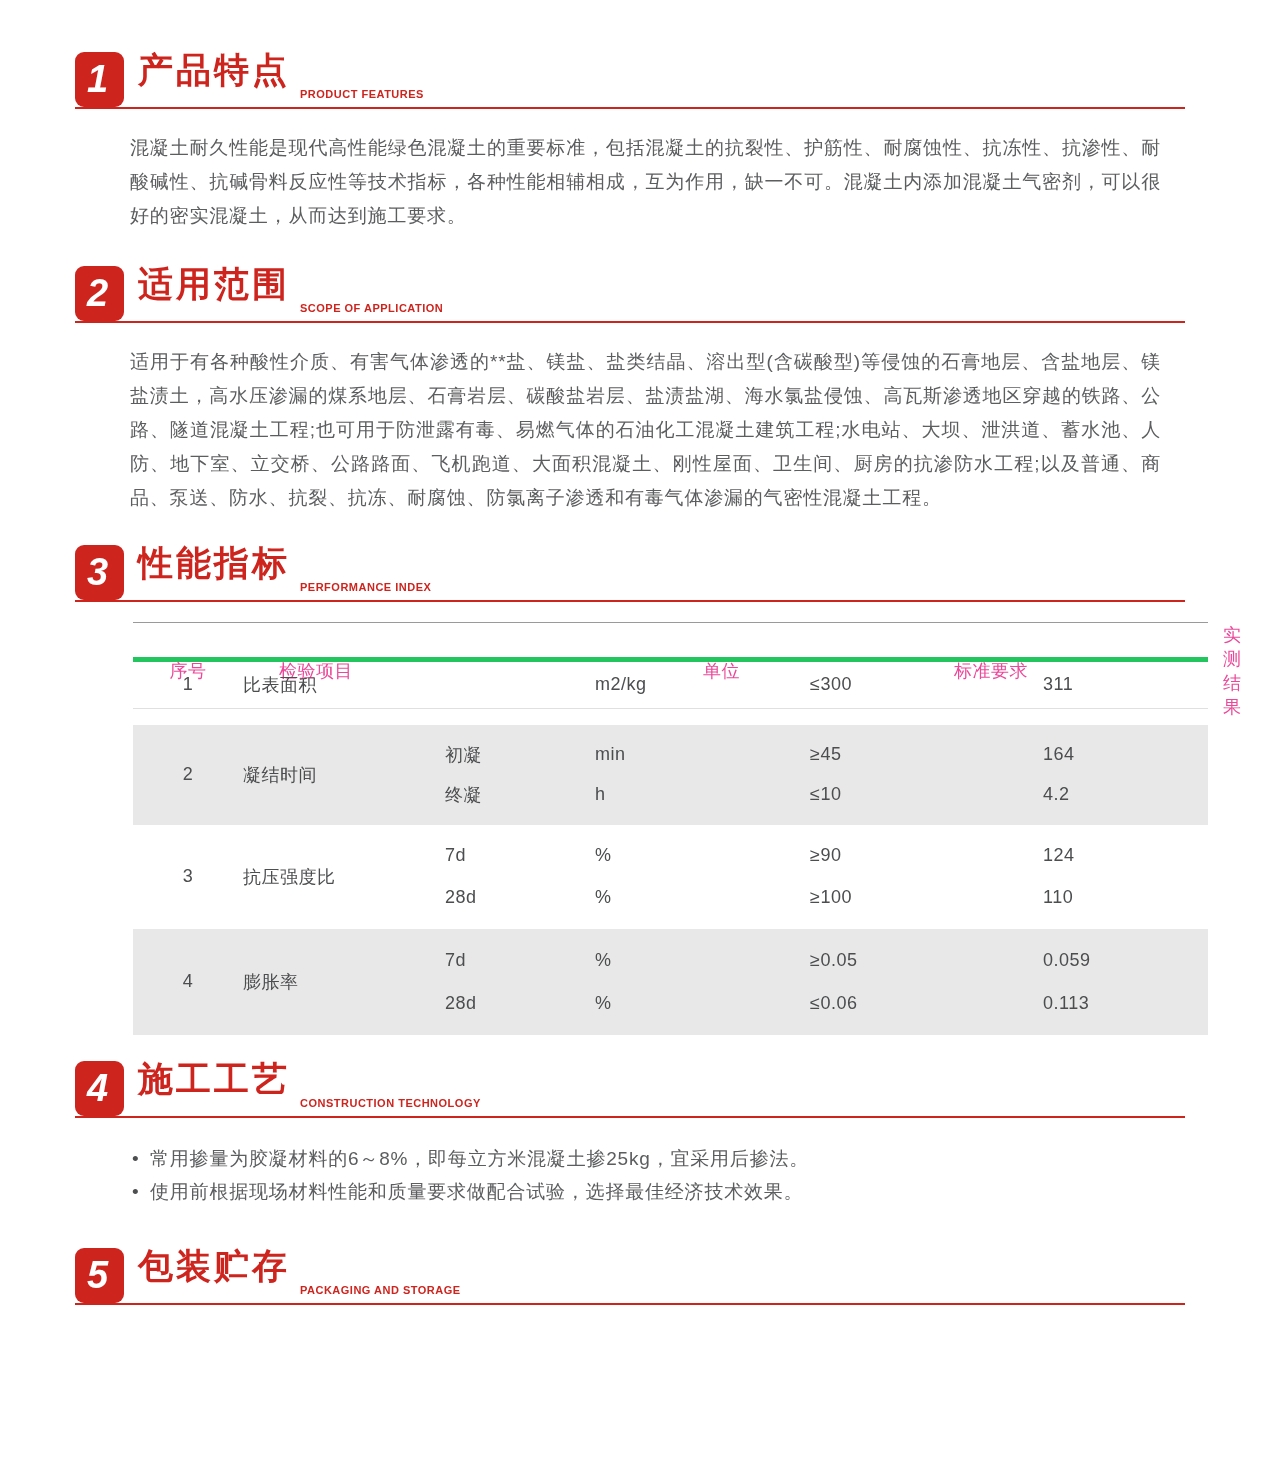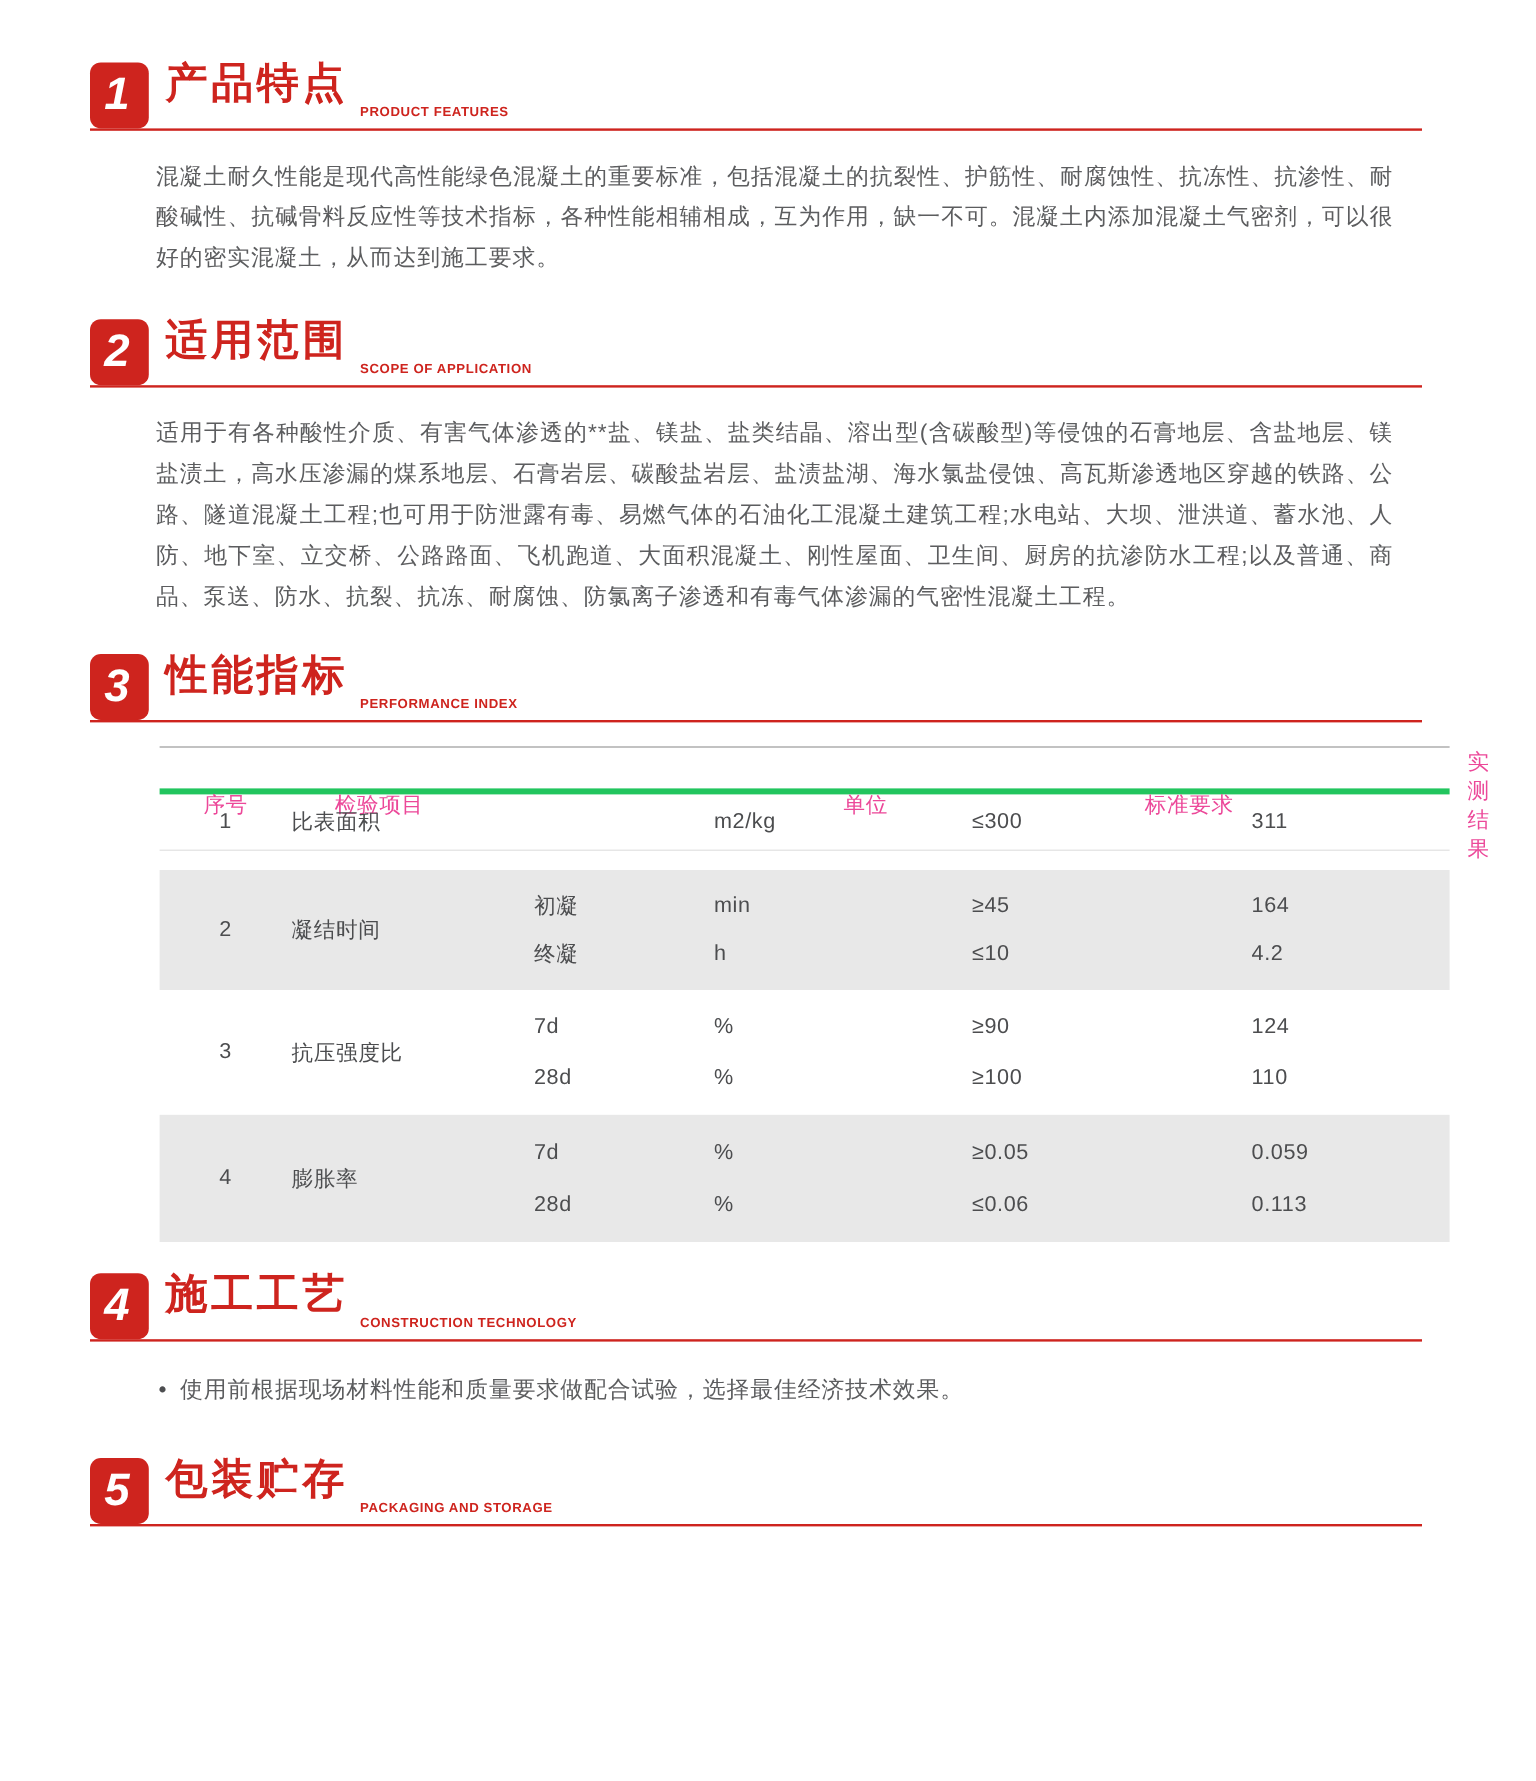--- a/index.html
+++ b/index.html
@@ -236,20 +236,21 @@
 
   <section class="sec4">
     <div class="sec-head">
       <div class="badge">
         <span>4</span>
       </div>
       <h2 class="sec-title">施工工艺</h2>
       <span class="sec-en">CONSTRUCTION TECHNOLOGY</span>
     </div>
     <ul class="bullets">
+      <li>常用掺量为胶凝材料的6～8%，即每立方米混凝土掺25kg，宜采用后掺法。</li>
       <li>使用前根据现场材料性能和质量要求做配合试验，选择最佳经济技术效果。</li>
     </ul>
   </section>
 
   <section class="sec5">
     <div class="sec-head">
       <div class="badge">
         <span>5</span>
       </div>
       <h2 class="sec-title">包装贮存</h2>

